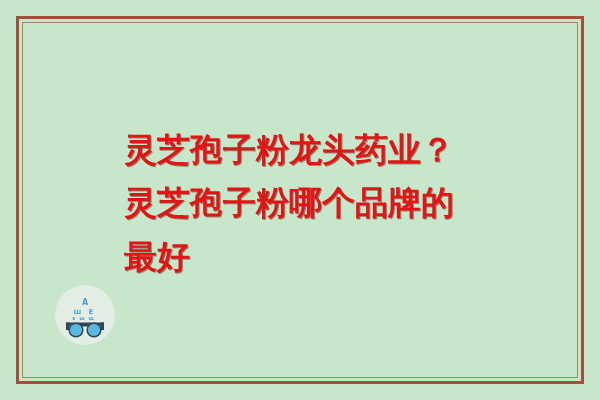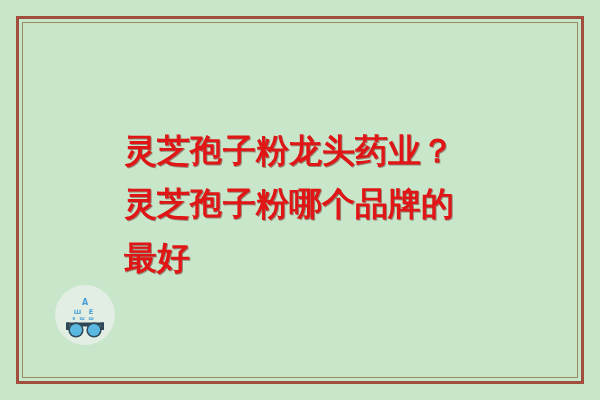--- a/index.html
+++ b/index.html
@@ -49,21 +49,21 @@
 
   
   .headline-block {
     position: absolute;
     left: 124px;
     top: 124px;
     width: 352px;
   }
   .headline {
     margin: 0;
-    font-family: Liberation Sans, sans-serif;
+    font-family: Liberation Serif, serif;
     font-size: 33px;
     line-height: 1.62;
     font-weight: bold;
     letter-spacing: 0px;
     color: #e01515;
     text-shadow: 1px 1px 0 rgba(90, 20, 20, 0.45);
     word-break: break-all;
     white-space: normal;
   }
 

